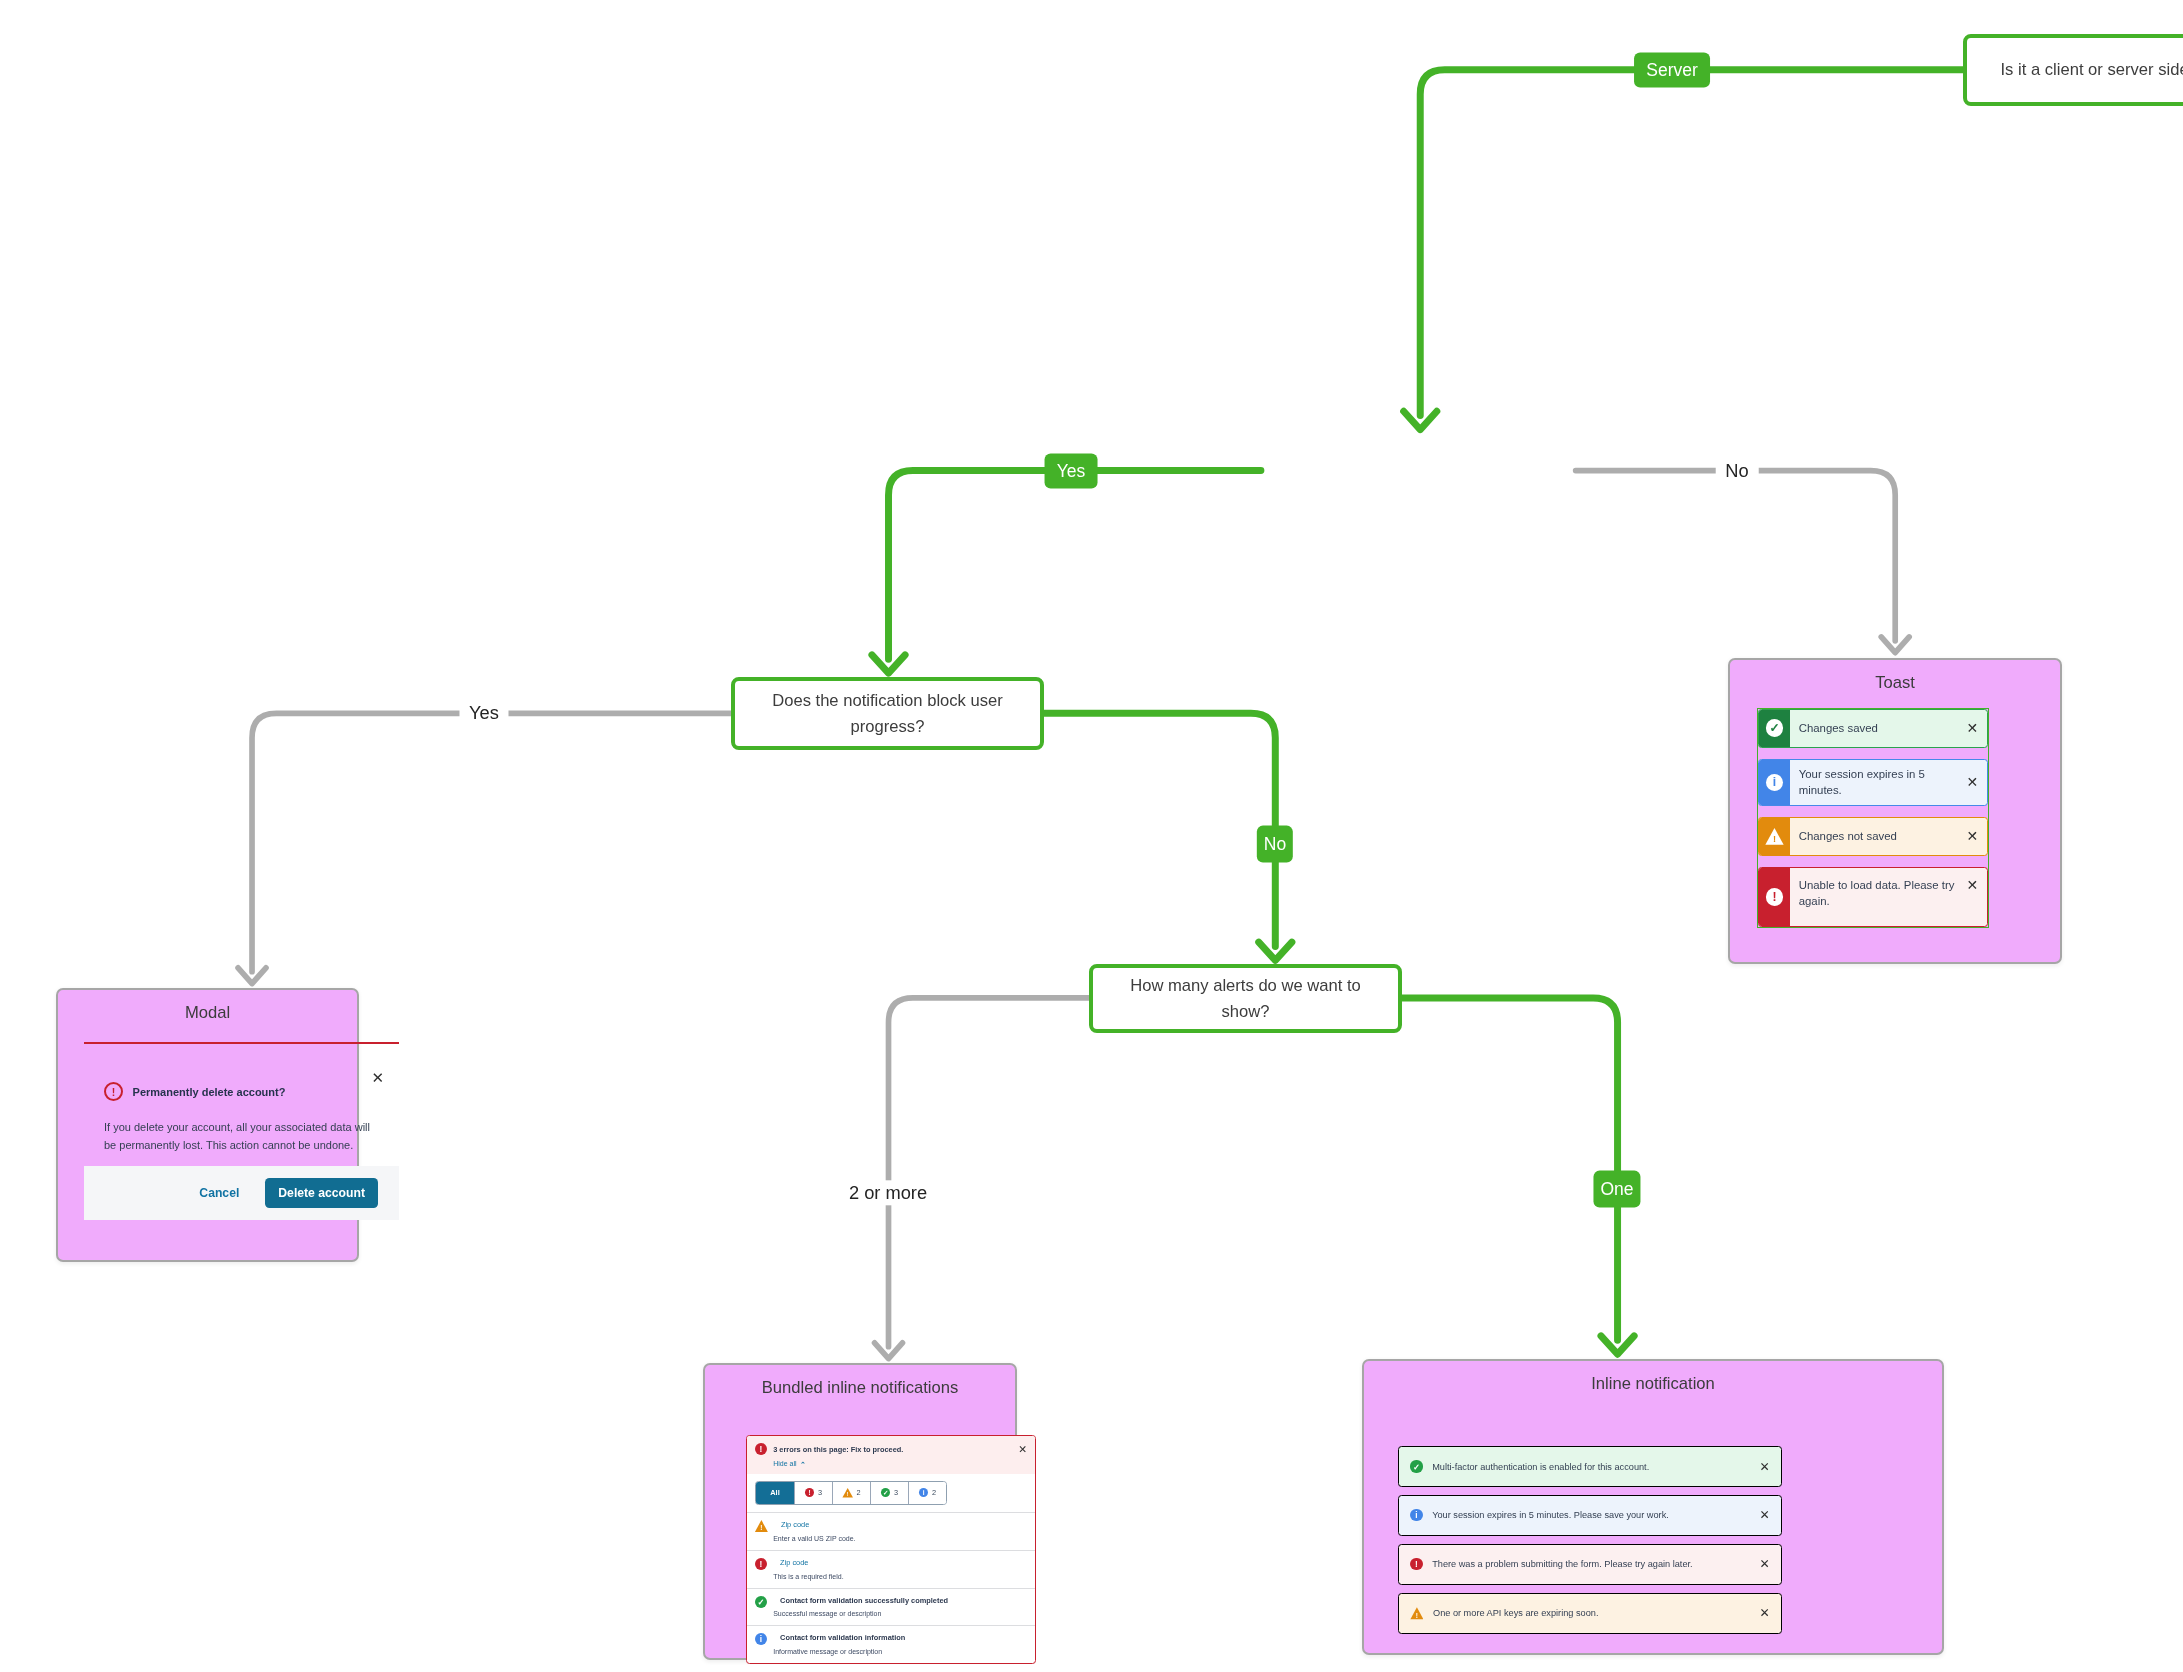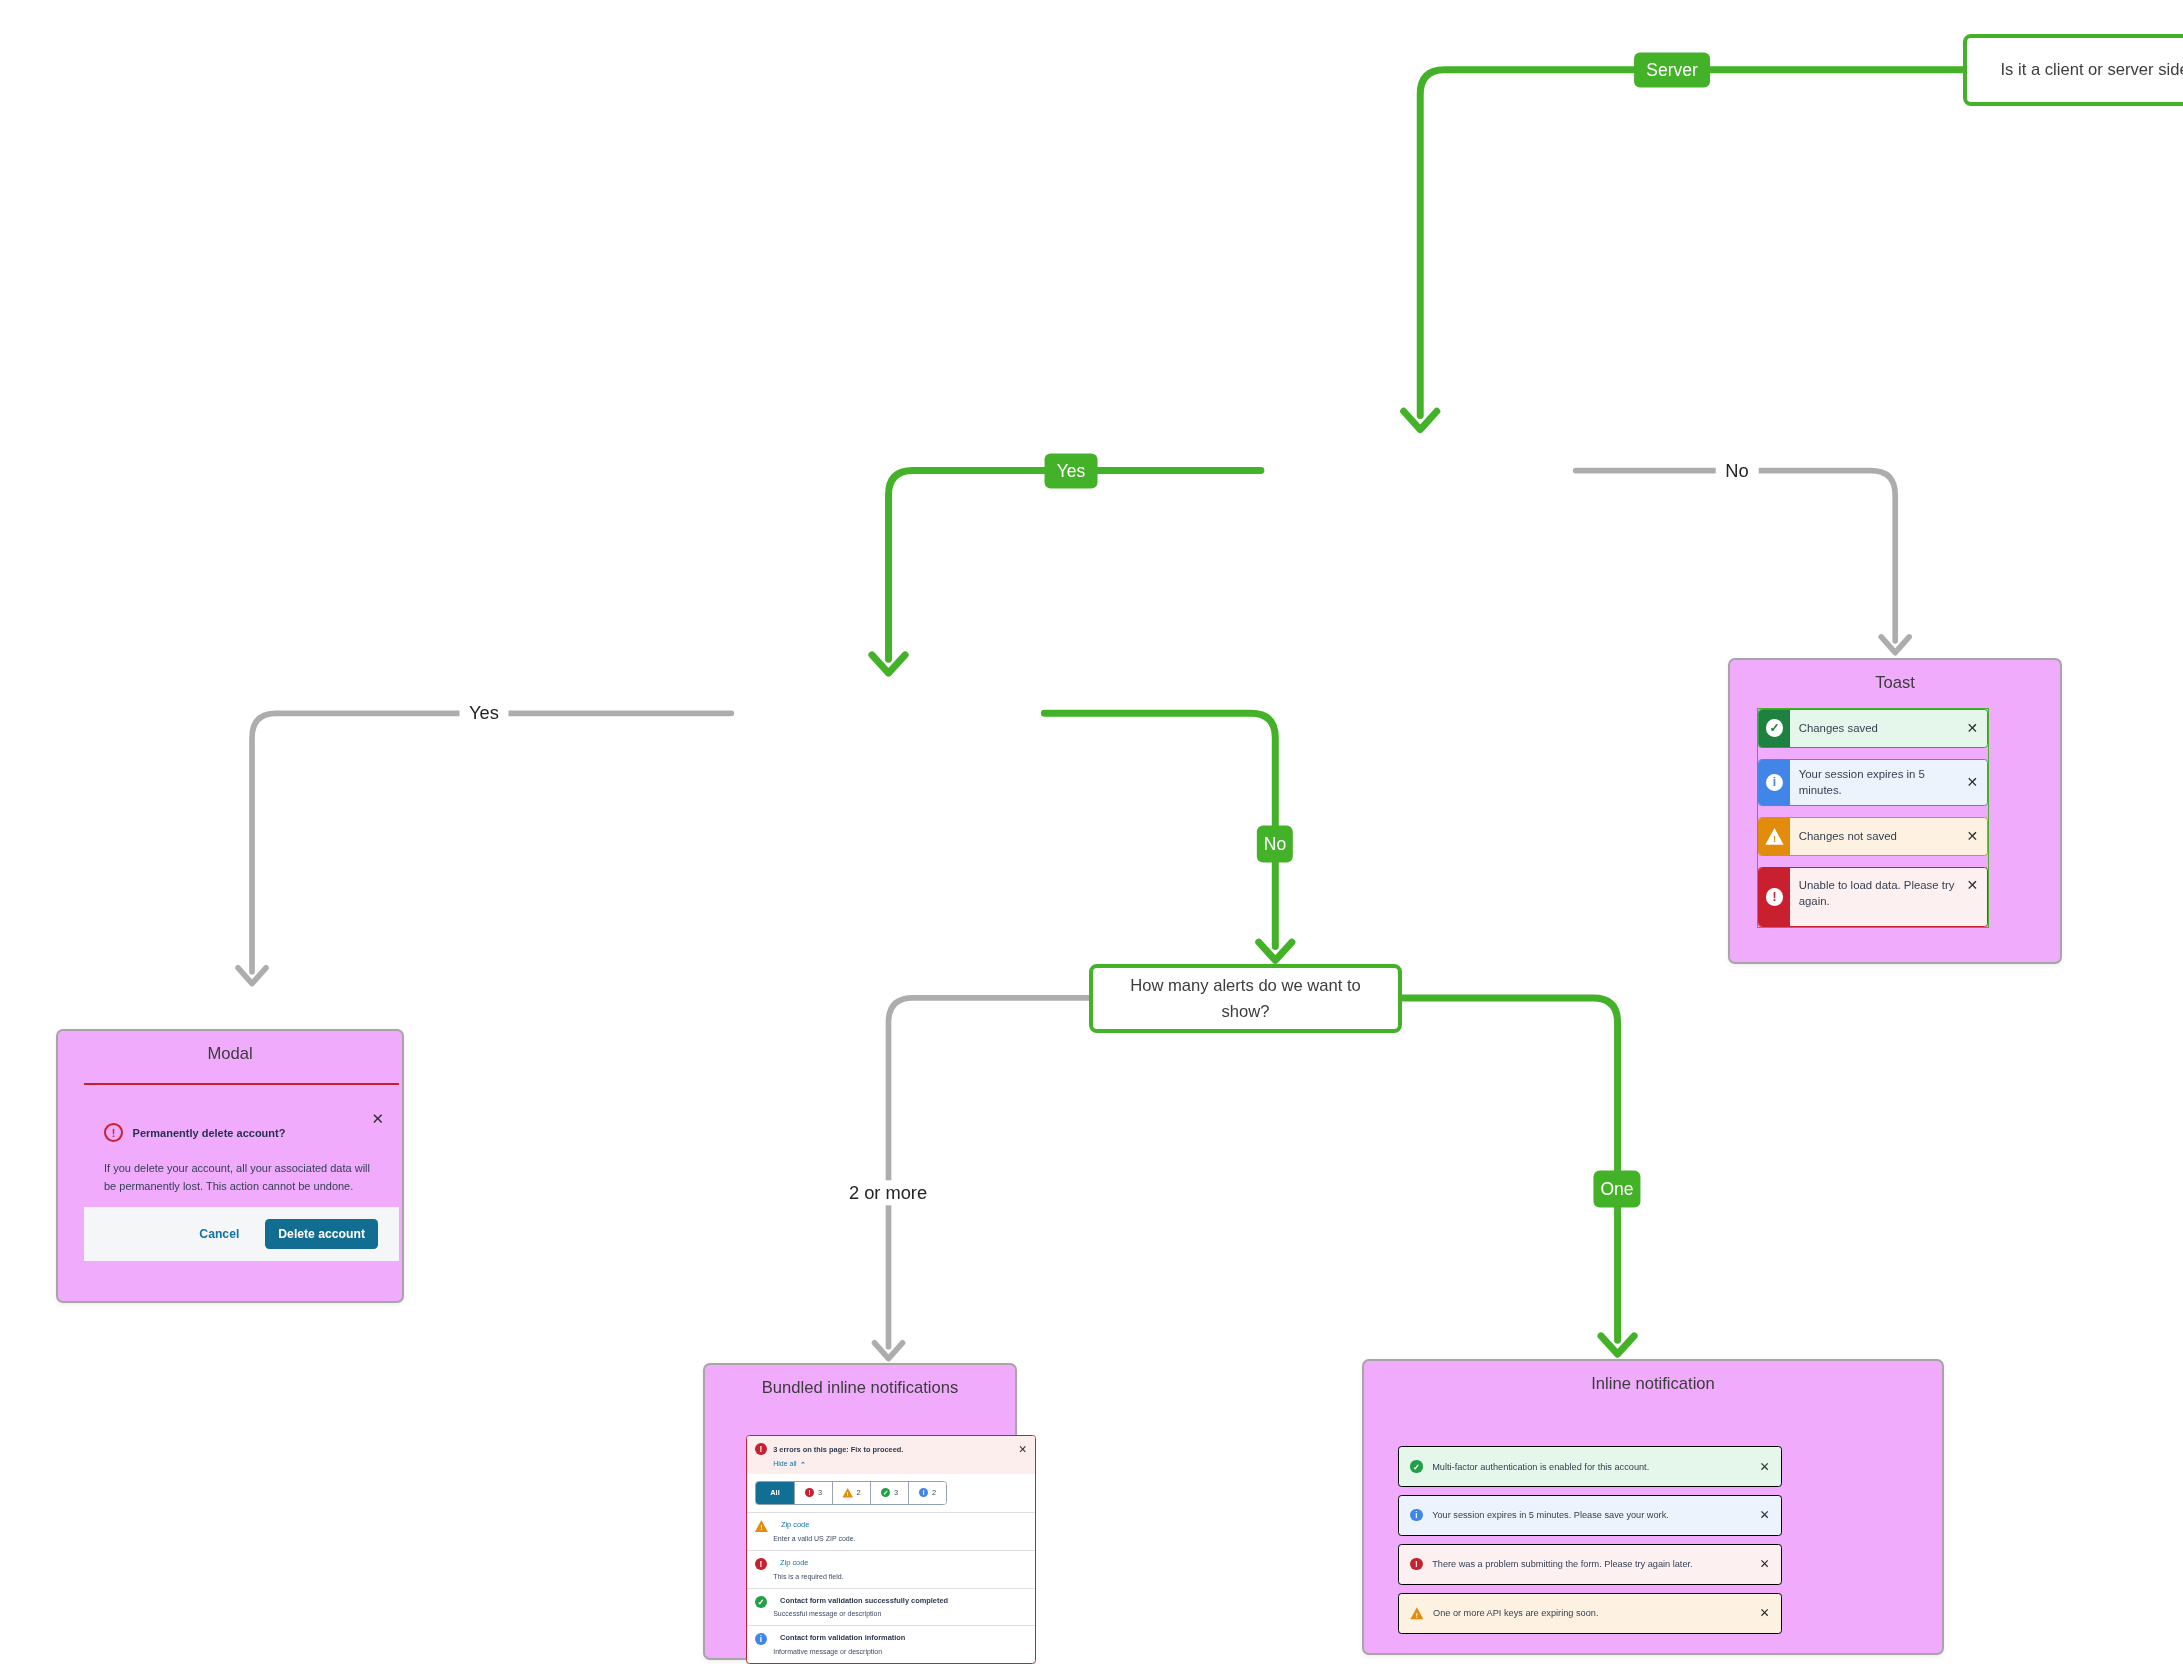--- a/index.html
+++ b/index.html
@@ -116,20 +116,23 @@
       <path d="M1674 1634 H632 Q576 1634 576 1690 V2226"></path>
       <path d="M544 2217 L576 2253 L608 2217"></path>
       <path d="M2494 2286 H2090 Q2034 2286 2034 2342 V3085"></path>
       <path d="M2002 3076 L2034 3112 L2066 3076"></path>
     </g>
   </svg>
 
   <div class="decision" style="left:1963px;top:34px;width:312px;height:72px;">
     <span>Is it a client or server side error?</span>
   </div>
+  <div class="decision" style="left:731px;top:677px;width:313px;height:73px;">
+    <span>Does the notification block user progress?</span>
+  </div>
   <div class="decision" style="left:1089px;top:964px;width:313px;height:69px;">
     <span>How many alerts do we want to show?</span>
   </div>
 
   <span class="glabel" style="left:1672px;top:70px;">Server</span>
   <span class="glabel" style="left:1071px;top:471px;">Yes</span>
   <span class="glabel vert" style="left:1275px;top:844px;">No</span>
   <span class="glabel vert" style="left:1617px;top:1189px;">One</span>
 
   <span class="elabel" style="left:1737px;top:471px;">No</span>
@@ -179,21 +182,21 @@
             </span>
           </div>
         <div class="t-body">
             <span class="t-text">Unable to load data. Please try again.</span>
             <span class="x">✕</span>
           </div>
       </div>
     </div>
   </div>
 
-  <div class="panel" style="left:56px;top:1029px;width:348px;height:274px;">
+  <div class="panel" style="left:56px;top:988px;width:303px;height:274px;">
     <div class="panel-title">Modal</div>
     <div class="dialog">
       <span class="d-close">✕</span>
       <div class="d-head">
         <span class="ocirc">
             <span>!</span>
           </span>
         <span class="d-heading">Permanently delete account?</span>
       </div>
       <div class="d-body">If you delete your account, all your associated data will be permanently lost. This action cannot be undone.</div>

